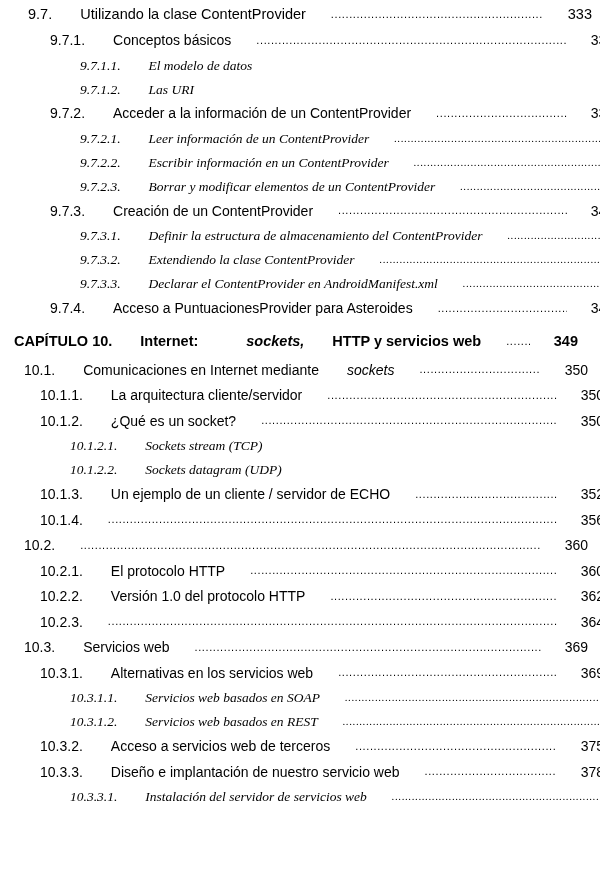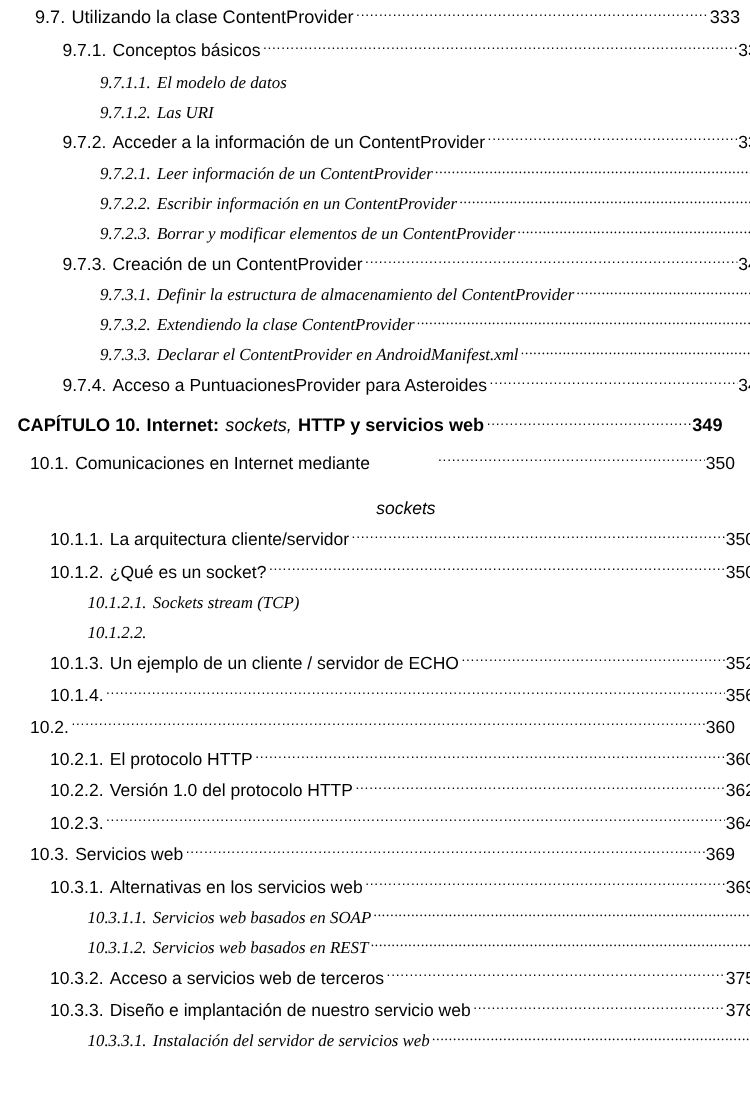--- a/index.html
+++ b/index.html
@@ -13,24 +13,25 @@
     font-family: "Liberation Sans", sans-serif;
     color: #000000;
     overflow: hidden;
   }
   #toc {
     padding: 6px 22px 0 14px;
     box-sizing: border-box;
   }
   .entry {
     display: flex;
-    align-items: flex-start;
+    align-items: flex-end;
     width: 100%;
     white-space: nowrap;
     line-height: 1.18;
+    gap: 23px;
   }
   .num {
     flex: 0 0 auto;
   }
   .title {
     flex: 0 0 auto;
     padding-left: 5px;
   }
   .leader {
     flex: 1 1 auto;
@@ -74,40 +75,41 @@
   .chapter {
     font-size: 14.5px;
     font-weight: bold;
     margin-left: 0px;
     margin-top: 16px;
     margin-bottom: 12px;
   }
   .chapter .leader::after { font-weight: normal; }
   .chapter .ital {
     font-style: italic;
-    font-weight: normal;
+    font-weight: bold;
+    margin-left: 20px;
   }
   .ch10-lvl2 {
     font-size: 14px;
     margin-left: 10px;
     margin-bottom: 9px;
   }
   .ch10-lvl3 {
     font-size: 14px;
     margin-left: 26px;
     margin-bottom: 9px;
   }
   .ch10-lvl4 {
     font-family: "Liberation Serif", serif;
     font-style: italic;
     font-size: 13.5px;
     margin-left: 56px;
     margin-bottom: 8px;
   }
-  .ital-in { font-style: italic; margin-top: 36px; }
+  .ital-in { font-style: italic; }
 </style>
 </head>
 <body>
 
 <div id="toc">
 
   <div class="entry lvl2">
     <span class="num">9.7.</span>
     <span class="title">Utilizando la clase ContentProvider</span>
     <span class="leader"></span>
@@ -231,20 +233,21 @@
 
   <div class="entry ch10-lvl4">
     <span class="num">10.1.2.1.</span>
     <span class="title">Sockets stream (TCP)</span>
     <span class="leader" style="visibility:hidden"></span>
 
   </div>
 
   <div class="entry ch10-lvl4">
     <span class="num">10.1.2.2.</span>
+    <span class="title">Sockets datagram (UDP)</span>
     <span class="leader" style="visibility:hidden"></span>
 
   </div>
 
   <div class="entry ch10-lvl3">
     <span class="num">10.1.3.</span>
     <span class="title">Un ejemplo de un cliente / servidor de ECHO</span>
     <span class="leader"></span>
     <span class="page">352</span>
   </div>

